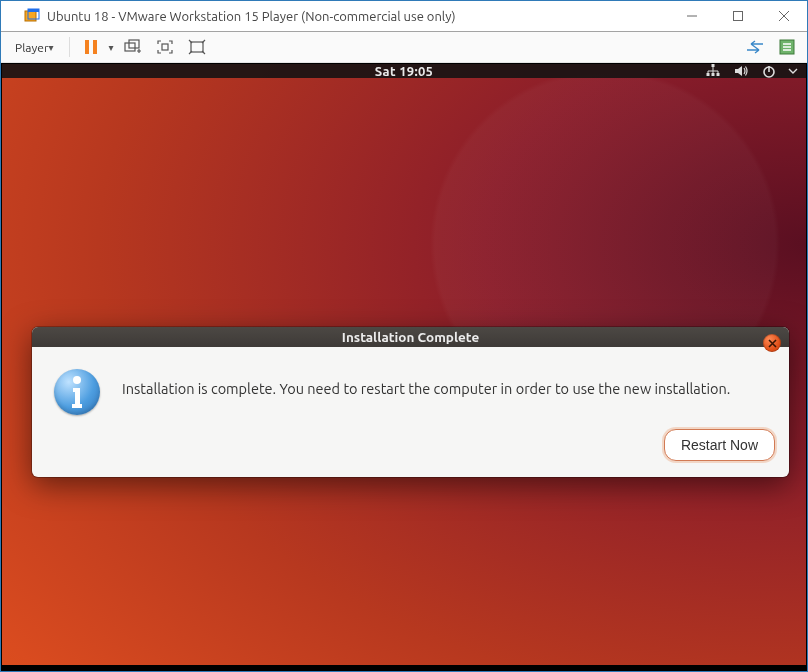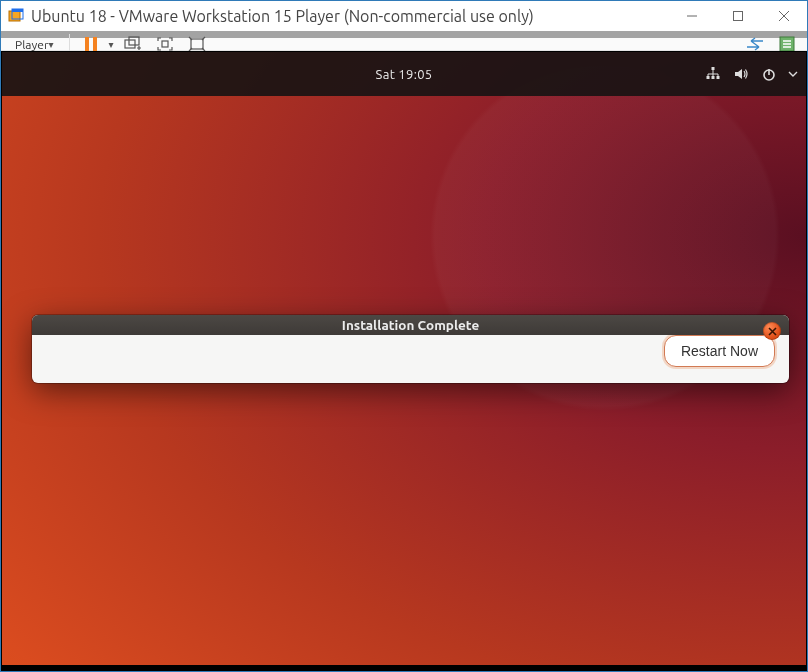--- a/index.html
+++ b/index.html
@@ -18,43 +18,43 @@
     height: 672px;
     display: flex;
     flex-direction: column;
     border: 1px solid #2f7ab8;
   }
   .host-titlebar {
     height: 30px;
     background: #fff;
     display: flex;
     align-items: center;
-    padding-left: 6px;
-    font-size: 16px;
+    padding-left: 22px;
+    font-size: 13px;
     color: #444;
     justify-content: flex-end;
   }
   .host-icon {
     width: 18px; height: 18px;
     margin-right: 6px;
     display: inline-flex; align-items: center; justify-content: center;
   }
   .host-title { flex: 1; }
   .win-controls { display: flex; height: 100%; }
   .win-btn {
     width: 46px; height: 100%;
     display: flex; align-items: center; justify-content: center;
     color: #666;
   }
   .win-btn svg { stroke: #666; }
 
   .host-toolbar {
-    height: 20px;
+    height: 32px;
     background: #fafafa;
-    border-top: 7px solid #a3a3a3;
+    border-top: 1px solid #a3a3a3;
     border-bottom: 1px solid #e5e5e5;
     display: flex;
     align-items: center;
     padding: 0 8px;
     gap: 6px;
   }
   .tb-sep {
     width: 1px; height: 20px; background: #ddd; margin: 0 4px;
   }
   .tb-btn {
@@ -79,26 +79,26 @@
     position: absolute;
     left: 1px; right: 1px; top: 1px; bottom: 6px;
     background:
       radial-gradient(circle at 75% 30%, rgba(255,255,255,0.03) 0 170px, transparent 175px),
       radial-gradient(ellipse 160% 140% at 100% 30%, #5a0f21 0%, #8b1d2a 25%, #b7381f 55%, #d94b1f 78%, #e85d10 100%);
     position: absolute;
   }
 
   .ubuntu-topbar {
     position: absolute; top: 0; left: 0; right: 0;
-    height: 44px;
+    height: 14px;
     background: rgba(25,20,20,0.92);
     color: #e9e9e9;
     display: flex; align-items: center;
     font-size: 13px;
-    font-weight: 400;
+    font-weight: 700;
   }
   .ubuntu-clock {
     position: absolute; left: 0; right: 0; text-align: center;
     pointer-events: none;
     letter-spacing: 0.3px;
   }
   .ubuntu-sys {
     position: absolute; right: 8px; top: 0; height: 100%;
     display: flex; align-items: center; gap: 10px;
   }
@@ -279,20 +279,29 @@
 
       <div class="dialog">
         <div class="dialog-titlebar">
           <span>Installation Complete</span>
           <span class="dialog-close">
             <svg width="9" height="9" viewBox="0 0 9 9">
                 <path d="M1 1 L8 8 M8 1 L1 8" stroke-width="1.6"></path>
               </svg>
           </span>
         </div>
+        <div class="dialog-body">
+          <div class="info-icon">
+            <svg width="26" height="36" viewBox="0 0 26 36">
+              <circle cx="13" cy="6" r="4" fill="#fff"></circle>
+              <path d="M9 14 H16 V30 H18 V34 H8 V30 H11 V18 H9 Z" fill="#fff"></path>
+            </svg>
+          </div>
+          <div class="dialog-msg">Installation is complete. You need to restart the computer in order to use the new installation.</div>
+        </div>
         <div class="dialog-actions">
           <button class="btn">Restart Now</button>
         </div>
       </div>
 
     </div>
   </div>
 
 </div>
 

